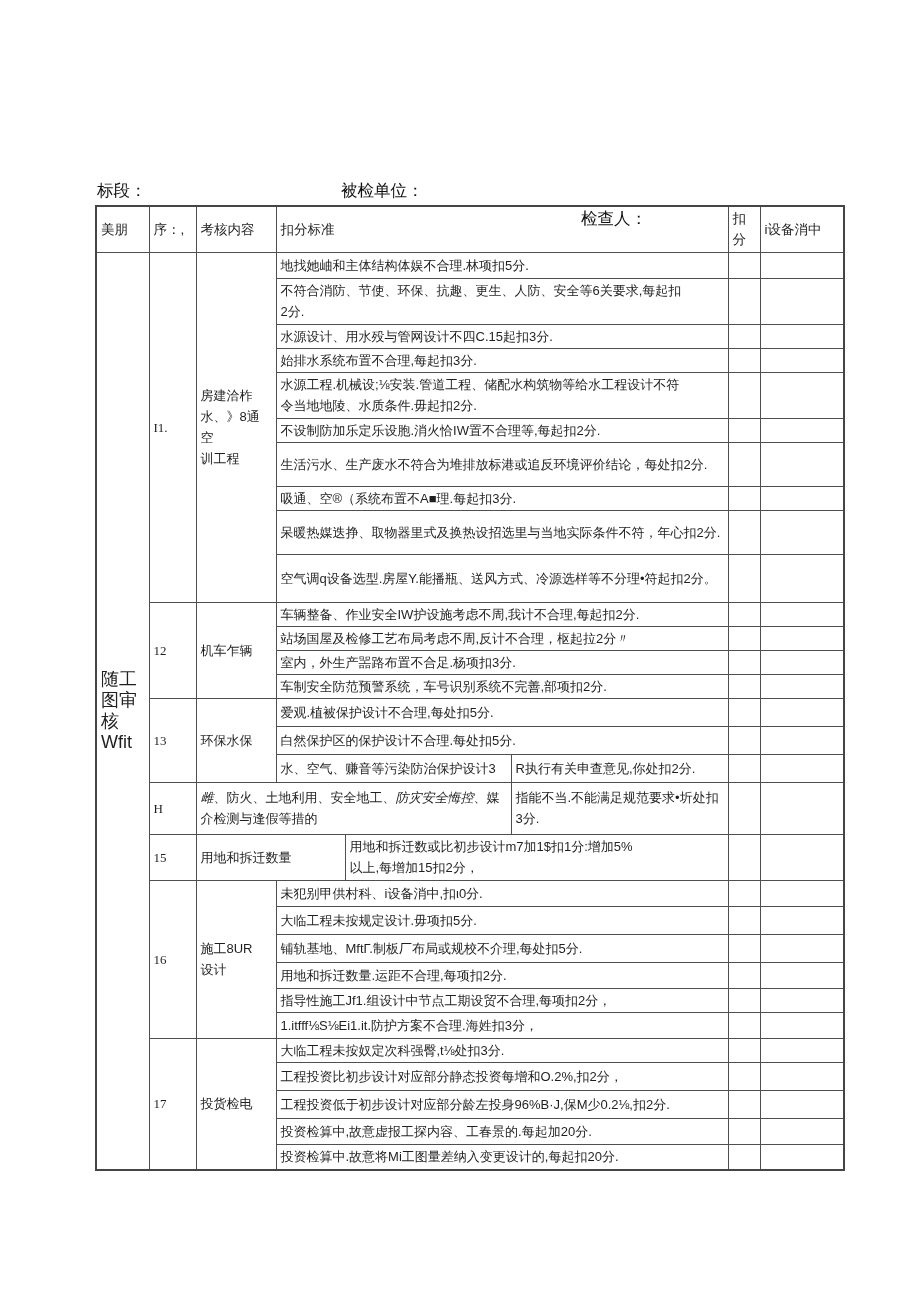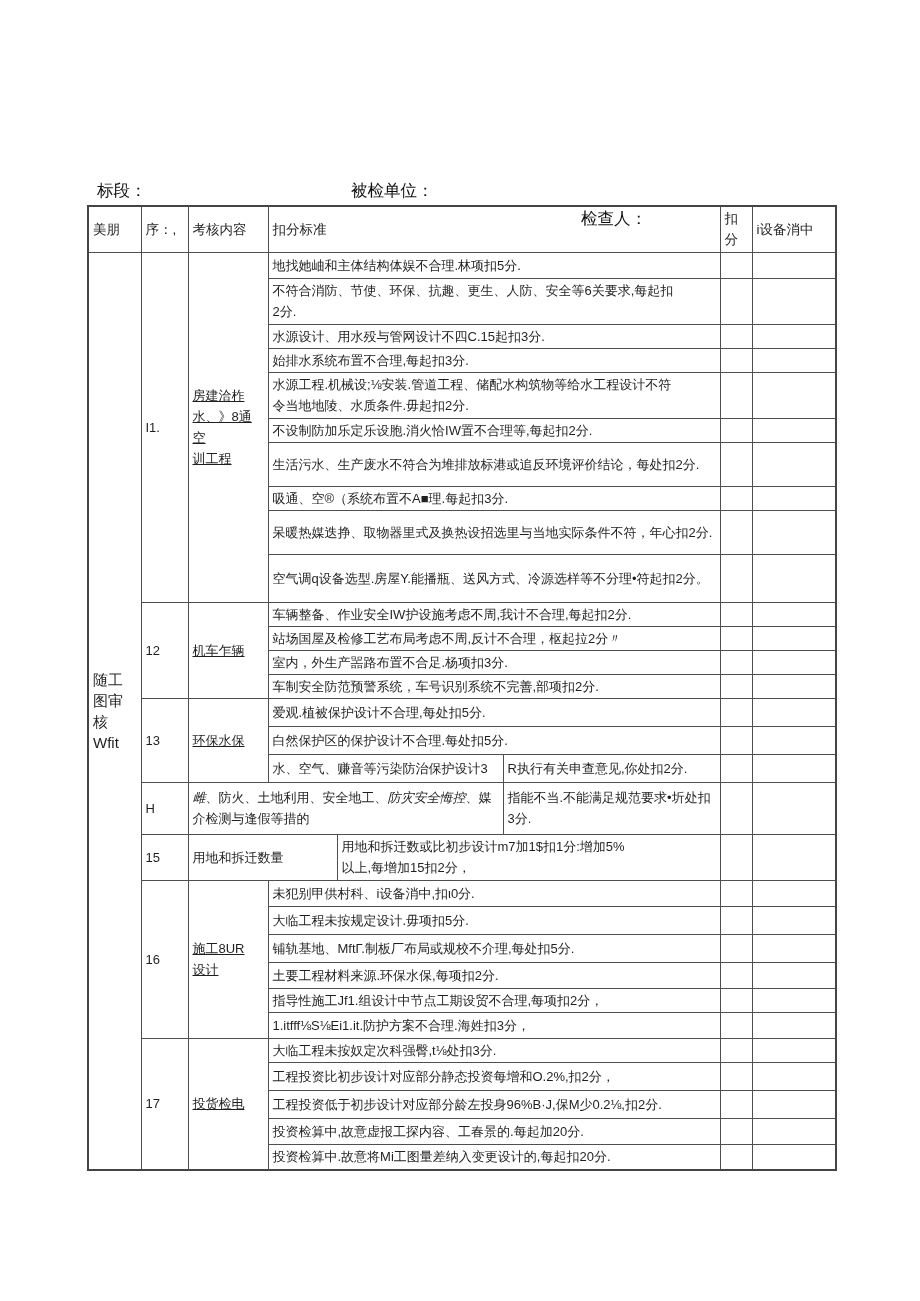--- a/index.html
+++ b/index.html
@@ -4,38 +4,38 @@
 <style>
   * { box-sizing: border-box; margin: 0; padding: 0; }
   html, body { background: #ffffff; }
   body { width: 920px; height: 1301px; font-family: "Liberation Sans", sans-serif; color: #1c1c1c; }
   .page { position: relative; width: 920px; height: 1301px; background: #fff; overflow: hidden; }
 
   .top-labels { position: absolute; top: 180px; left: 0; width: 920px; height: 24px;
                 font-family: "Liberation Serif", "DejaVu Serif", serif; font-size: 16.5px; color: #111; }
   .top-labels span { position: absolute; white-space: nowrap; }
   .lbl-section   { left: 97px; }
-  .lbl-unit      { left: 351px; }
+  .lbl-unit      { left: 341px; }
   .lbl-inspector { left: 581px; margin-top: 28px; }
 
   table.review { position: absolute; left: 87px; top: 205px; width: 748px;
                  border-collapse: collapse; table-layout: fixed;
                  font-size: 13px; color: #1f1f1f; }
   table.review td, table.review th {
       border: 1px solid #4f4f4f; padding: 1px 4px; overflow: hidden;
       font-weight: normal; line-height: 21px; vertical-align: middle; text-align: left;
   }
-  table.review { border: 2px solid #454545; }
+  table.review { border: 2px solid #454545; margin-left: 8px; }
   th { text-align: center; font-size: 13.5px; }
   .pre { white-space: pre-line; }
   .vb { vertical-align: bottom; }
-  .cat-cell { text-align: center; white-space: pre-line; line-height: 27px; font-size: 15px; }
-  .content-cell { text-align: center; white-space: pre-line; line-height: 26px; text-decoration: underline; }
+  .cat-cell { text-align: center; white-space: pre-line; line-height: 27px; font-size: 18px; }
+  .content-cell { text-align: center; white-space: pre-line; line-height: 26px; }
   .content-left { text-align: left; white-space: pre-line; font-family: Liberation Serif, serif; }
-  .seq-cell { text-align: center; }
+  .seq-cell { text-align: center; font-family: Liberation Serif, serif; }
   .ital { font-style: italic; }
 
   .h22 { height: 22px; } .h24 { height: 24px; } .h26 { height: 26px; }
   .h28 { height: 28px; } .h44 { height: 44px; } .h46 { height: 46px; }
   .h48 { height: 48px; } .h52 { height: 52px; }
   .hdr { height: 46px; }
 </style>
 </head>
 <body>
 
@@ -201,21 +201,21 @@
           <td colspan="3">大临工程未按规定设计.毋项扣5分.</td>
           <td></td>
           <td></td>
         </tr>
     <tr class="h28">
           <td colspan="3">铺轨基地、MftΓ.制板厂布局或规校不介理,每处扣5分.</td>
           <td></td>
           <td></td>
         </tr>
     <tr class="h26">
-          <td colspan="3">土要工程材料来源.环保水保,每项扣2分.</td>
+          <td colspan="3">用地和拆迁数量.运距不合理,每项扣2分.</td>
           <td></td>
           <td></td>
         </tr>
     <tr class="h24">
           <td colspan="3">指导性施工Jf1.组设计中节点工期设贸不合理,每项扣2分，</td>
           <td></td>
           <td></td>
         </tr>
     <tr class="h26">
           <td colspan="3">1.itfff⅛S⅛Ei1.it.防护方案不合理.海姓扣3分，</td>

